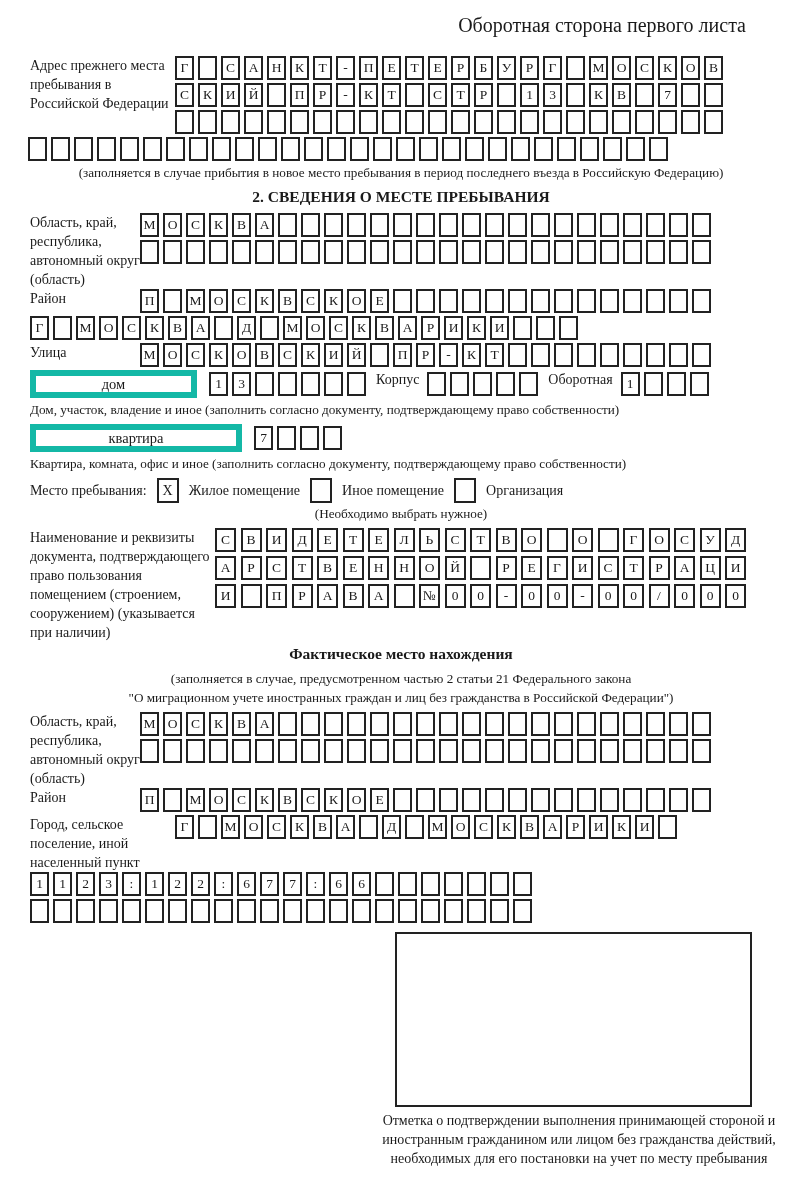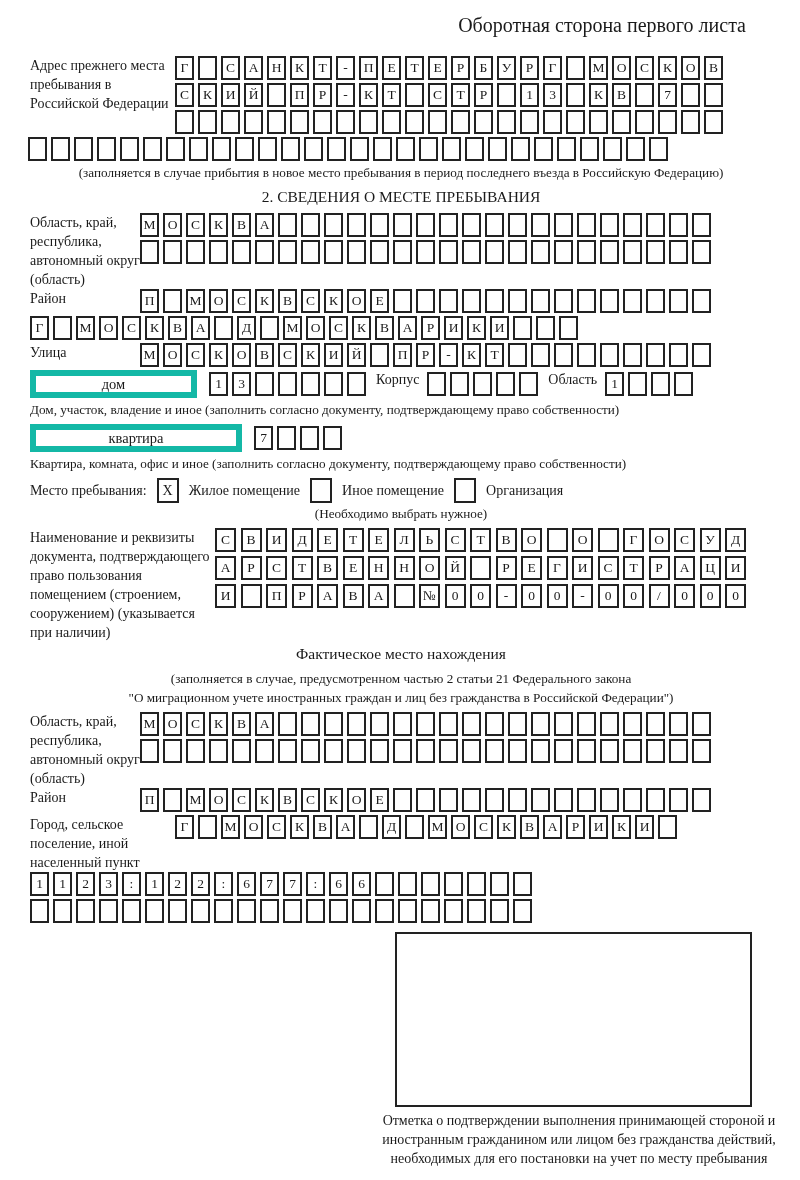--- a/index.html
+++ b/index.html
@@ -14,21 +14,21 @@
   .w185{width:185px;}
   .rows{display:flex;flex-direction:column;}
   .boxes{display:flex;flex-wrap:nowrap;margin-bottom:3px;}
   .cell{flex:none;width:19px;height:24px;border:2px solid #222;box-sizing:border-box;
         margin-right:4px;display:flex;align-items:center;justify-content:center;
         font-size:13.5px;background:#fff;}
   .wcell .cell{width:21px;margin-right:4.5px;}
   .fullrow{margin-left:-2px;}
   .caption{font-size:13.2px;line-height:17px;margin:2px 0 6px 0;}
   .center{text-align:center;}
-  .sec-title{font-weight:normal;font-size:15.5px;text-align:center;line-height:20px;margin:2px 0 6px 0;}
+  .sec-title{font-weight:bold;font-size:15.5px;text-align:center;line-height:20px;margin:2px 0 6px 0;}
   .inline-rect{flex:none;border:6px solid #14b8a6;box-sizing:border-box;height:28px;display:flex;
         align-items:center;justify-content:center;font-size:14.5px;background:#fff;}
   .rect-dom{width:167px;margin-right:12px;}
   .rect-kv{width:212px;margin-right:12px;}
   .hrow{display:flex;align-items:center;margin-bottom:3px;}
   .hrow .lbl-mid{font-size:14px;margin:0 8px 8px 6px;font-family:Liberation Serif, serif;}
   .chk{flex:none;width:22px;height:25px;border:2px solid #222;box-sizing:border-box;
        display:flex;align-items:center;justify-content:center;font-size:14px;margin:0 10px;background:#fff;}
   .chkrow{display:flex;align-items:center;font-size:14px;line-height:19px;margin-top:4px;}
   .stamp-rect{margin-left:365px;margin-top:6px;width:357px;height:175px;border:2px solid #222;box-sizing:border-box;background:#fff;}
@@ -322,21 +322,21 @@
         <span class="cell"></span>
       </div>
     <span class="lbl-mid">Корпус</span>
     <div class="boxes" style="margin-bottom:0;">
         <span class="cell"></span>
         <span class="cell"></span>
         <span class="cell"></span>
         <span class="cell"></span>
         <span class="cell"></span>
       </div>
-    <span class="lbl-mid">Область</span>
+    <span class="lbl-mid">Оборотная</span>
     <div class="boxes" style="margin-bottom:0;">
         <span class="cell">1</span>
         <span class="cell"></span>
         <span class="cell"></span>
         <span class="cell"></span>
       </div>
   </div>
   <div class="caption">Дом, участок, владение и иное (заполнить согласно документу, подтверждающему право собственности)</div>
 
   <div class="hrow">

